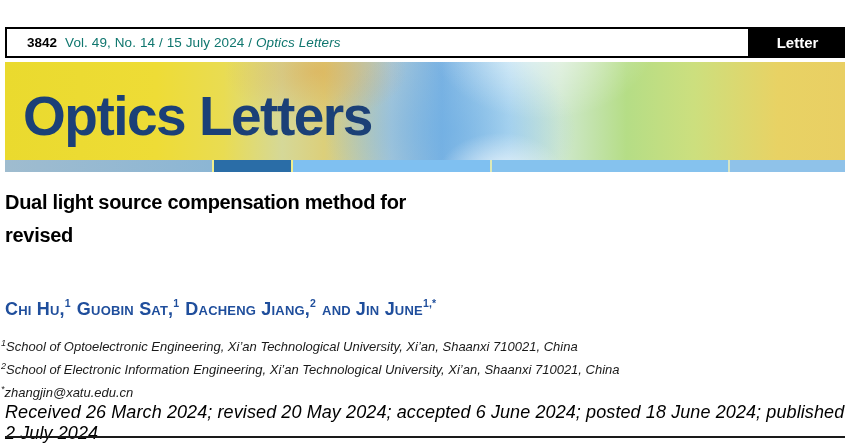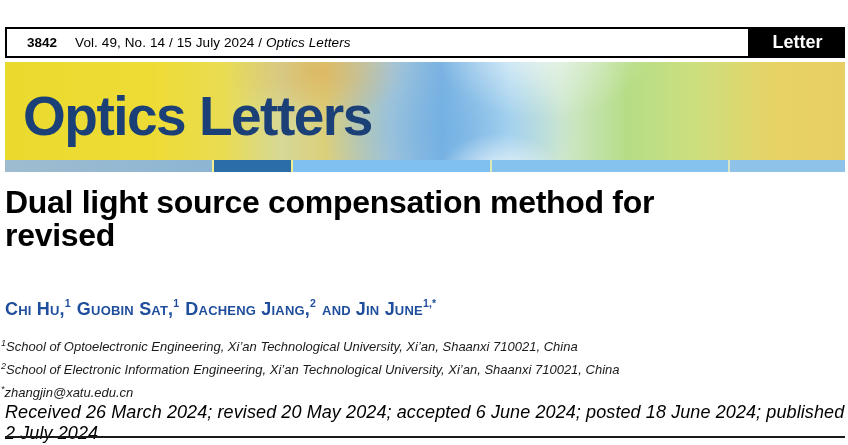--- a/index.html
+++ b/index.html
@@ -6,29 +6,29 @@
   body { background:#ffffff; }
   .page {
     position:relative; width:848px; height:445px; background:#fff;
     font-family:"Liberation Sans", sans-serif; overflow:hidden;
   }
 
   
   .topbar { position:absolute; left:5px; top:27px; width:840px; height:31px; display:flex; }
   .topbar-box {
     flex:1; border:2px solid #000; background:#fff;
-    display:flex; align-items:center;
+    display:flex; align-items:center;gap:8px;
   }
   .page-num { font-weight:bold; font-size:13.5px; margin-left:20px; color:#000; }
-  .citation { font-size:13.5px; margin-left:18px; color:#000000; letter-spacing:0.1px; }
+  .citation { font-size:13.5px; color:#0f766e; letter-spacing:0.1px; }
   .citation .it { font-style:italic; }
   .letter-box {
     width:95px; background:#000; color:#fff; display:flex;
     align-items:center; justify-content:center;
-    font-weight:bold; font-size:18px;
+    font-weight:bold; font-size:15px;
   }
 
   
   .banner {
     position:absolute; left:5px; top:62px; width:840px; height:98px;
     background:
       radial-gradient(ellipse 130px 70px at 37% 10%, rgba(223,152,62,0.40), rgba(223,152,62,0) 70%),
       radial-gradient(ellipse 90px 60px at 59% 115%, rgba(255,255,255,0.75), rgba(255,255,255,0) 70%),
       radial-gradient(ellipse 160px 110px at 64% -20%, rgba(255,255,255,0.55), rgba(255,255,255,0) 70%),
       radial-gradient(ellipse 180px 120px at 53% 70%, rgba(110,175,228,0.55), rgba(110,175,228,0) 70%),
@@ -52,21 +52,21 @@
   .div2 { width:2px;  background:#f0ee8e; }
   .seg3 { width:197px; background:#7fc0f1; }
   .div3 { width:2px;  background:#dde9b6; }
   .seg4 { width:236px; background:#85c2ee; }
   .div4 { width:2px;  background:#d6e5c5; }
   .seg5 { width:115px; background:#8fc2e9; }
 
   
   .title {
     position:absolute; left:5px; top:186px;
-    font-size:32px; line-height:33px; font-weight:bold; color:#000;
+    font-size:20px; line-height:33px; font-weight:bold; color:#000;
     letter-spacing:-0.3px; white-space:nowrap;
   }
   .authors {
     position:absolute; left:5px; top:298px;
     font-variant:small-caps; font-weight:bold; font-size:18px;
     color:#1f4e9c; letter-spacing:0.2px; white-space:nowrap;
   }
   .authors .author { margin-right:6px; }
   .authors sup { font-variant:normal; font-size:10.5px; position:relative; top:-1px; }
   .authors .conj { margin-right:5px; }

